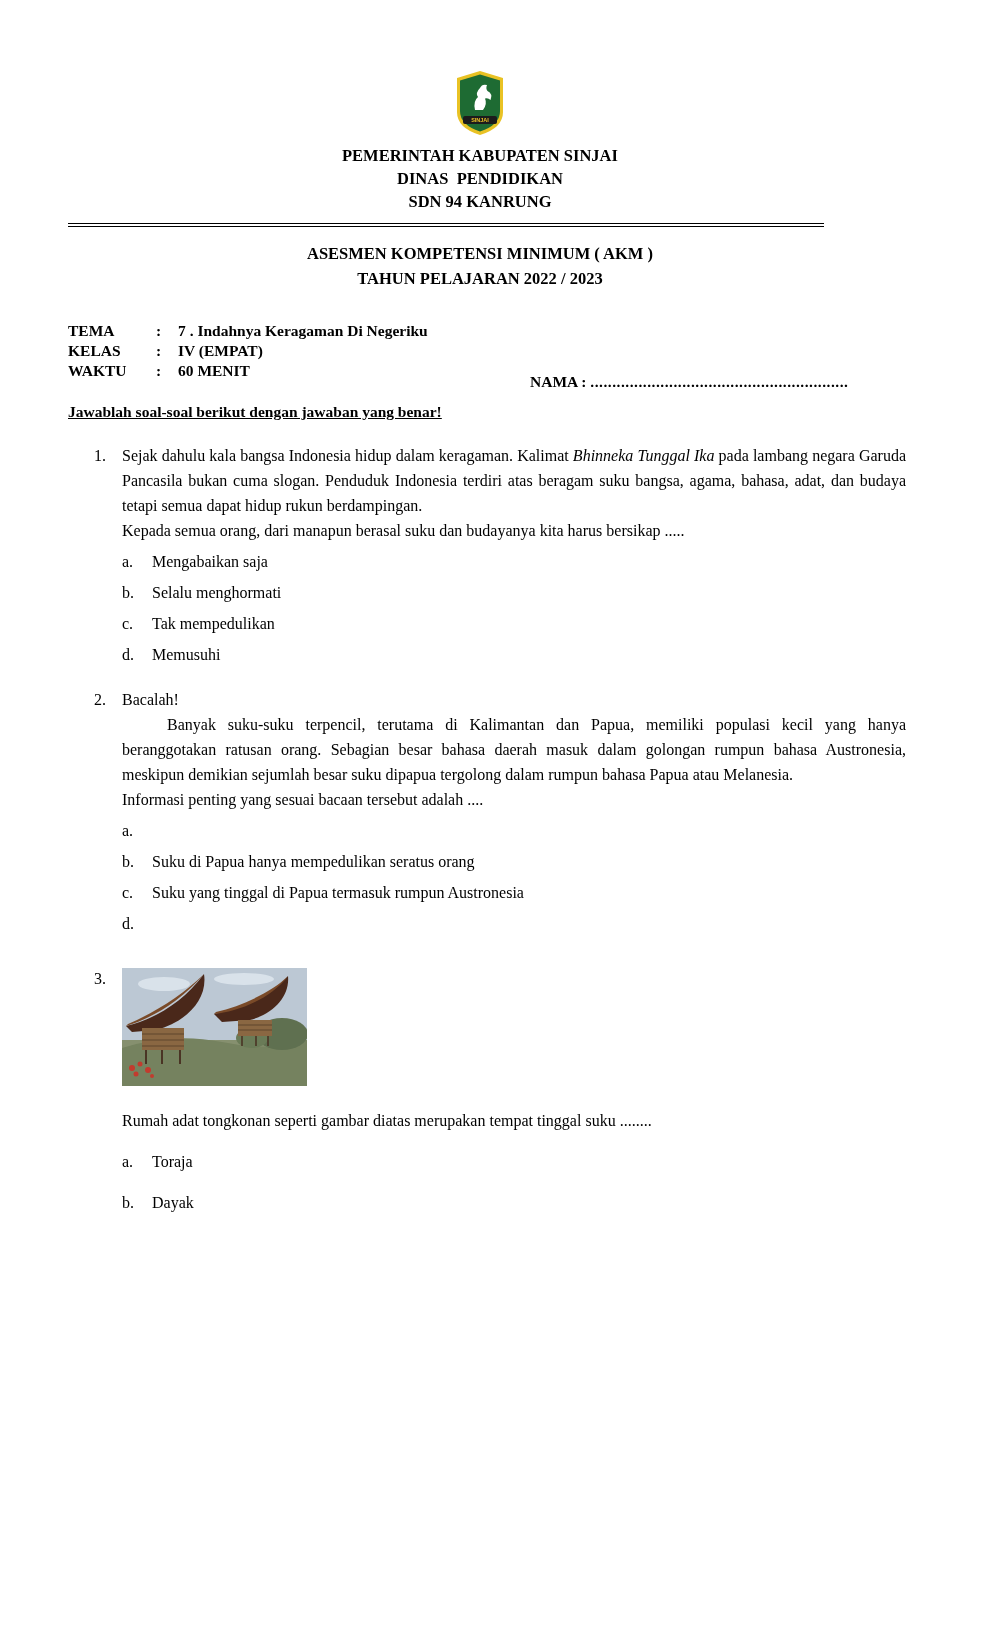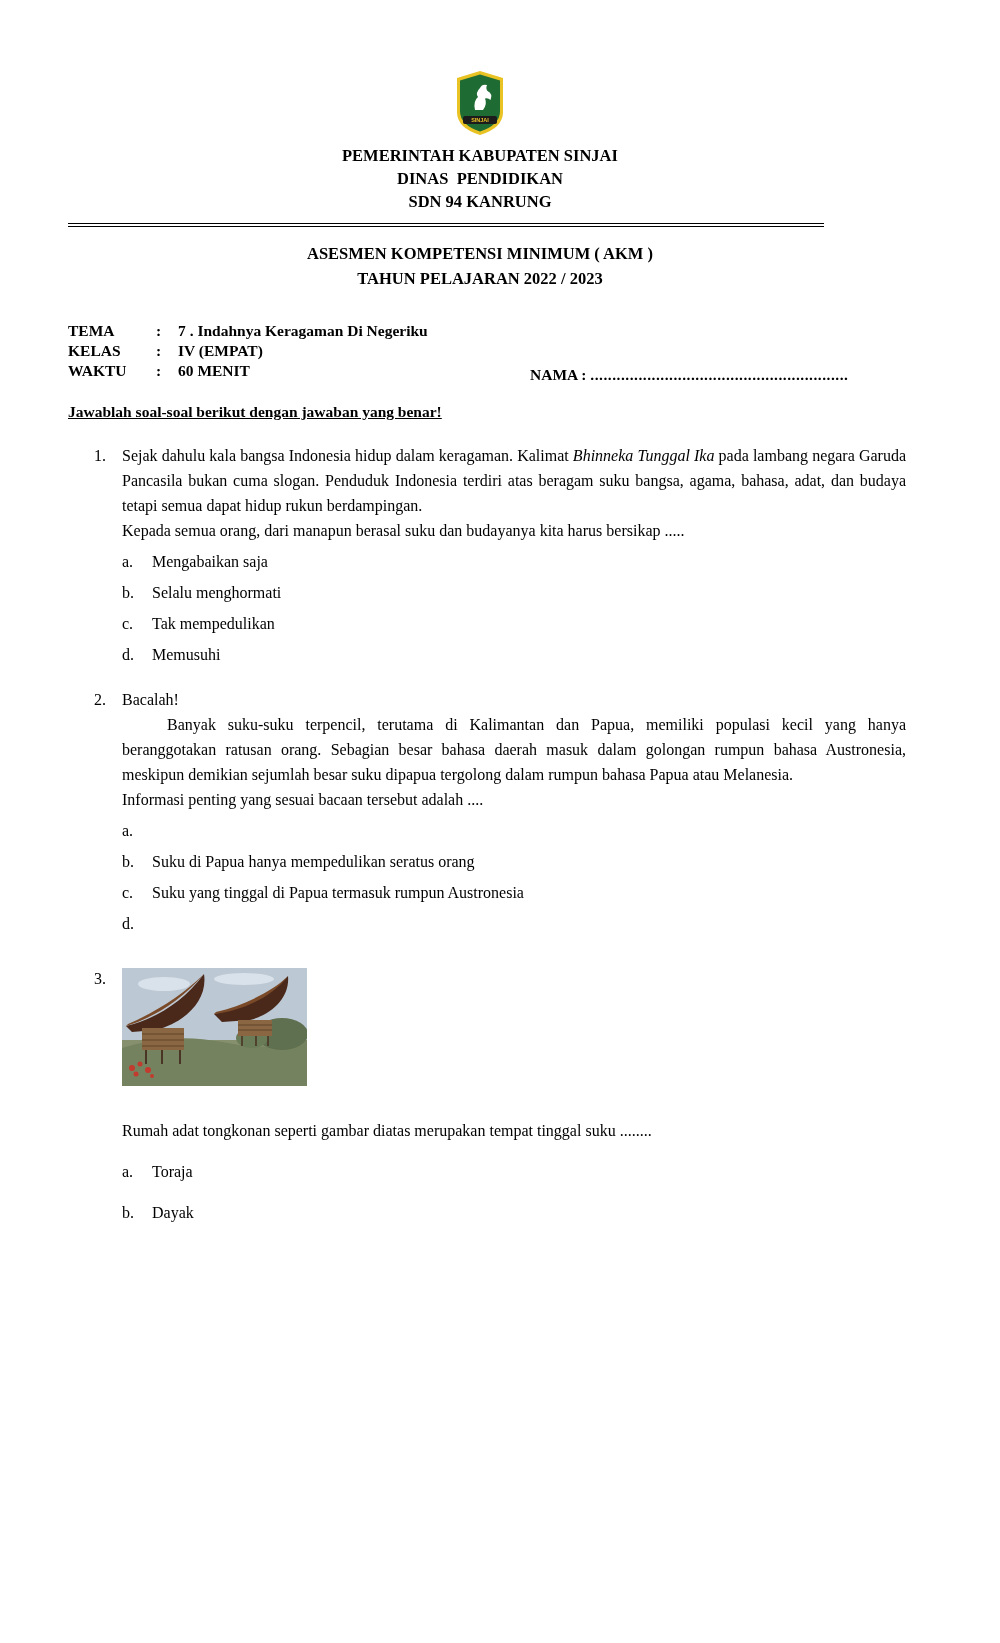--- a/index.html
+++ b/index.html
@@ -24,21 +24,21 @@
   }
 
   .title-block { width: 960px; text-align: center; margin-top: 14px;
     font-weight: bold; font-size: 16.5px; line-height: 25px; }
 
   
   .meta { margin: 30px 0 0 68px; width: 860px; font-weight: bold; font-size: 15.5px; }
   .meta-row { display: flex; line-height: 20px; position: relative; }
   .meta-label { width: 88px; }
   .meta-colon { width: 22px; }
-  .nama { position: absolute; left: 462px; top: 4px; white-space: nowrap; }
+  .nama { position: absolute; left: 462px; top: 11px; white-space: nowrap; }
   .nama-dots { letter-spacing: 0.5px; }
 
   .instruction {
     margin: 22px 4px 0 68px; font-weight: bold; font-size: 15.5px;
     text-decoration: underline;
   }
 
   
   .questions { margin-left: 68px; width: 838px; font-size: 16px; line-height: 25px; }
   .question { display: flex; }
@@ -49,21 +49,21 @@
   .q-body { flex: 1; }
   .q-text { text-align: justify; }
   .q-text .em { font-style: italic; }
   .indent-par { text-align: justify; text-indent: 45px; }
   .options { margin-top: 5px; }
   .option { display: flex; margin-top: 6px; cursor: pointer; }
   .q3 .option { margin-top: 16px; }
   .opt-letter { flex: none; width: 30px; }
 
   .q-image { width: 185px; height: 118px; display: block; margin-top: 2px; }
-  .q3-prompt { margin-top: 32px; }
+  .q3-prompt { margin-top: 22px; }
 
   
   .footer {
     position: absolute; top: 1524px; right: 58px;
     display: flex; align-items: center; gap: 5px;
   }
   .lw-icon {
     width: 26px; height: 26px;
     display: grid; grid-template-columns: 12px 12px; grid-template-rows: 12px 12px;
     gap: 2px;

